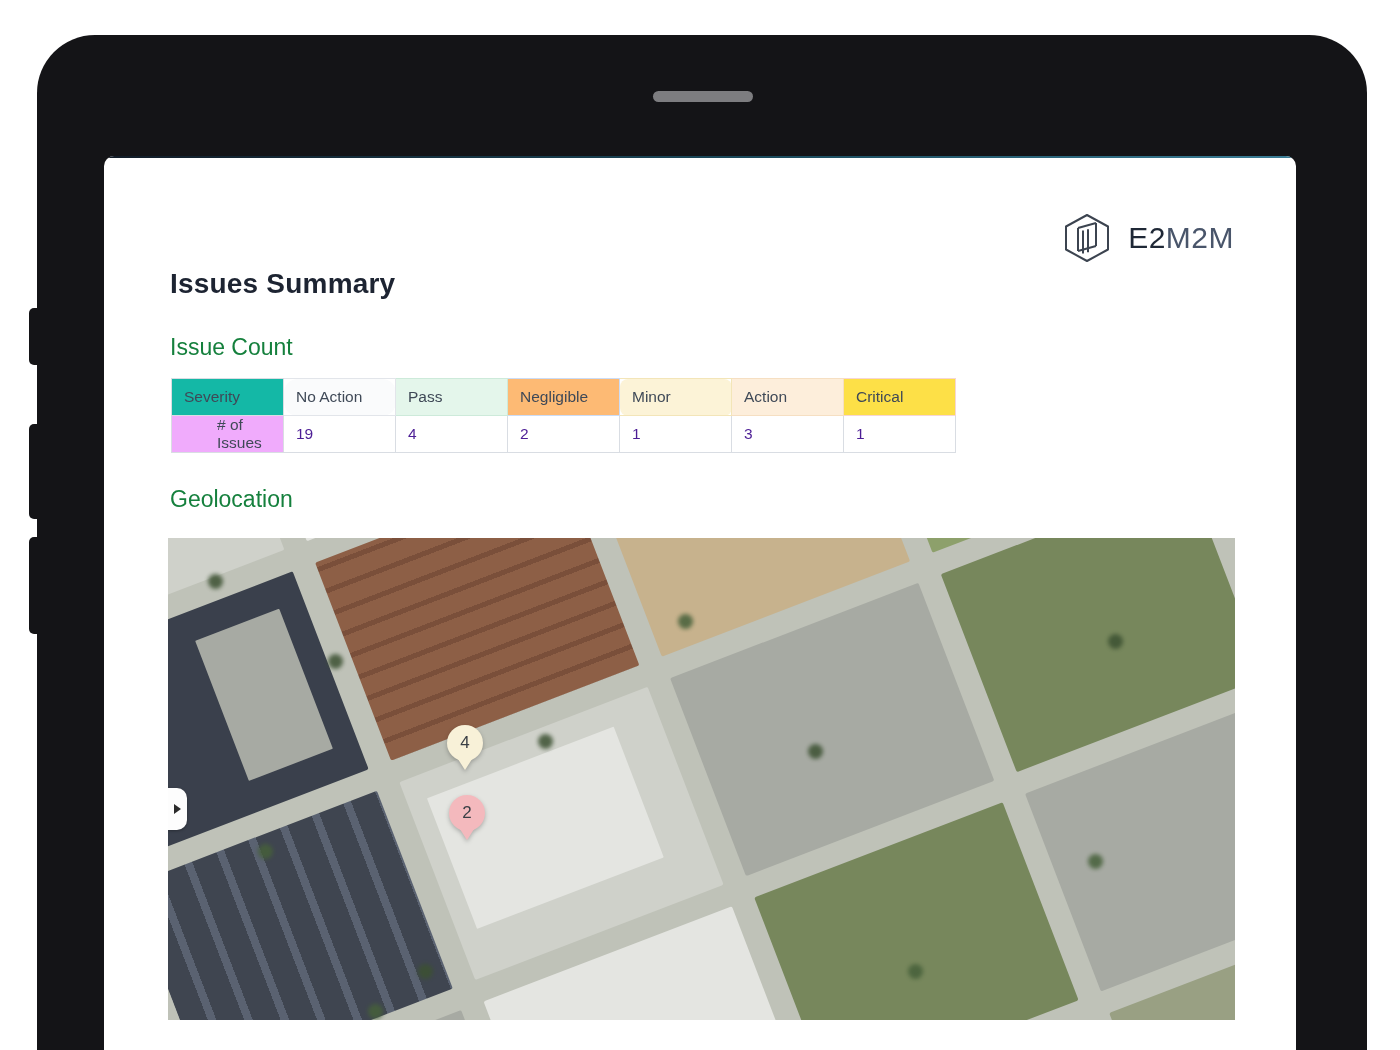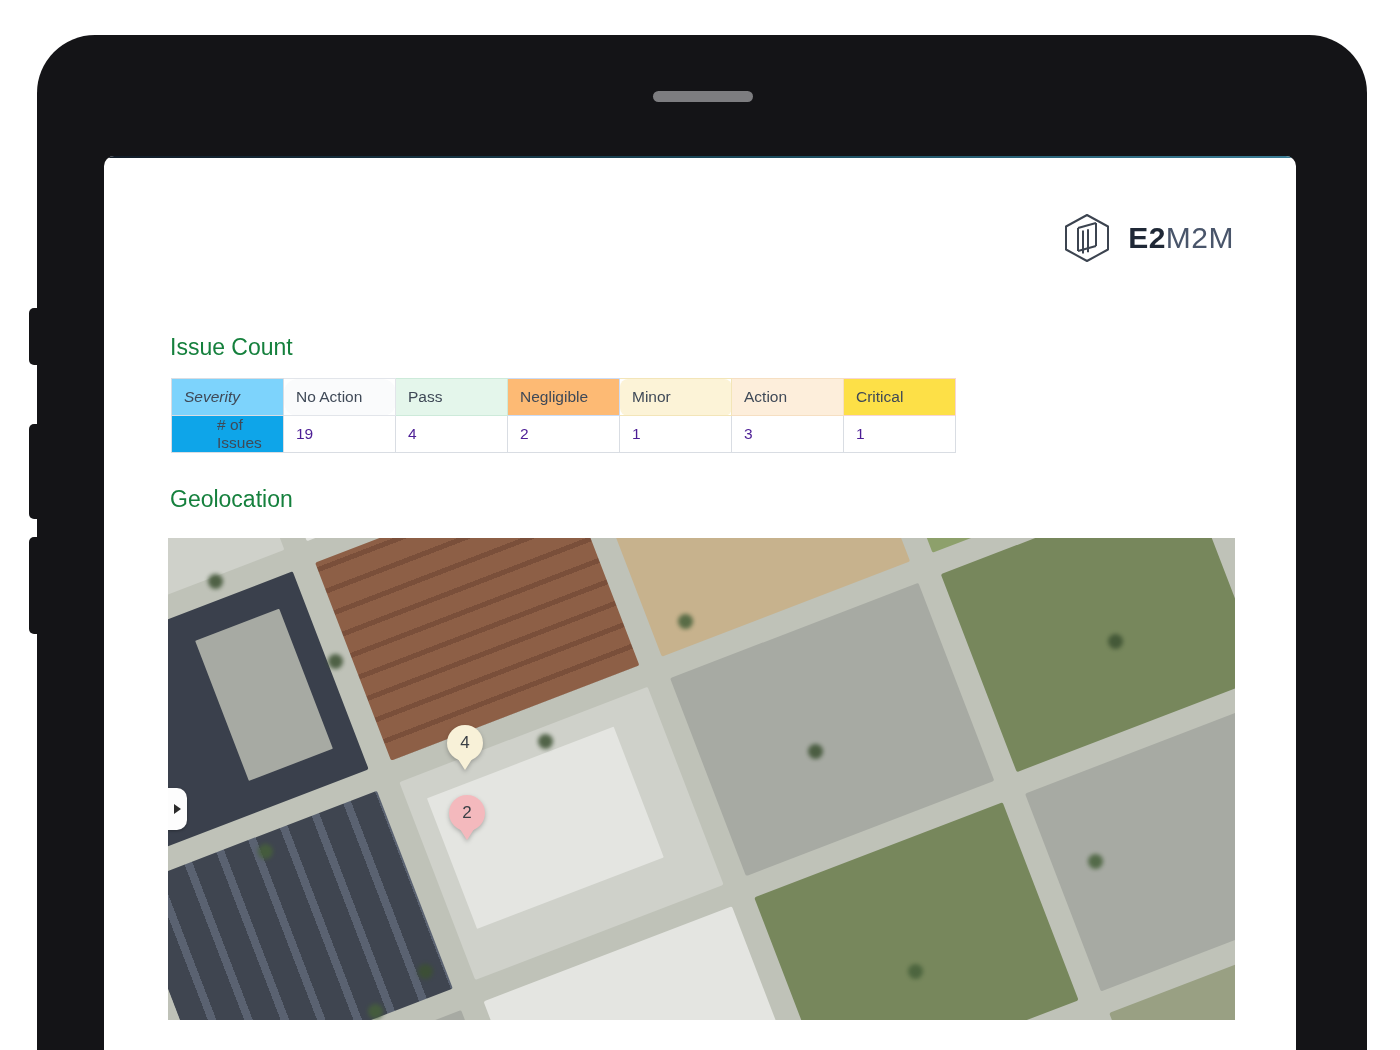--- a/index.html
+++ b/index.html
@@ -30,21 +30,21 @@
     content:'';position:absolute;top:0;left:0;right:0;height:2px;
     background:linear-gradient(90deg,#121c28 0%,#1a4a5c 55%,#3a7d96 100%);
     border-radius:10px 10px 0 0;
   }
   
   .logo{
     position:absolute;top:58px;right:62px;display:flex;align-items:center;gap:16px;
   }
   .logo svg{display:block;}
   .logo-text{font-size:30px;letter-spacing:.5px;color:#49556a;font-weight:500;}
-  .logo-text b{color:#1f2836;font-weight:700;}
+  .logo-text b{color:#1f2836;font-weight:400;}
   .page-title{
     position:absolute;left:66px;top:112px;margin:0;
     font-size:28px;font-weight:700;color:#1d2432;letter-spacing:.2px;
   }
   .section-h{
     position:absolute;left:66px;margin:0;
     font-size:23px;font-weight:500;color:#15803d;
   }
   .h-issue-count{top:178px;}
   .h-geolocation{top:330px;}
@@ -52,28 +52,28 @@
   .issue-table{
     position:absolute;left:67px;top:222px;border-collapse:collapse;table-layout:fixed;
   }
   .issue-table td{
     width:112px;height:37px;box-sizing:border-box;
     border:1px solid #d9dde3;padding:0 0 0 12px;
     font-size:15.5px;vertical-align:middle;background:#fff;
   }
   .issue-table .hrow td{color:#3f4957;}
   .issue-table .vrow td{color:#4c1d95;}
-  td.col0h{background:#7dd3fc;font-style:italic;}
+  td.col0h{background:#14b8a6;}
   td.col1h{background:#fafbfc;border-color:#e2e5ea;border-radius:14px;}
   td.col2h{background:#e4f6eb;border-color:#cdeada;}
   td.col3h{background:#fdba74;border-color:#ccdcf5;}
   td.col4h{background:#fcf3d7;border-color:#f3e5b8;border-radius:8px;}
   td.col5h{background:#fdeedb;border-color:#f6dfc2;}
   td.col6h{background:#fde047;border-color:#f6d6d4;}
-  td.rowlabel{background:#0ea5e9;color:#3f4957 !important;padding-left:45px;}
+  td.rowlabel{background:#f0abfc;color:#3f4957 !important;padding-left:45px;}
   
   .map{
     position:absolute;left:64px;top:382px;width:1067px;height:482px;
     overflow:hidden;background:#a9ac9f;
   }
   .map-rot{
     position:absolute;left:-340px;top:-335px;width:1750px;height:1150px;
     transform:rotate(-21deg);transform-origin:50% 50%;
     background:#bfc2b8;
   }
@@ -146,20 +146,21 @@
           <path d="M16,14 L16,37"></path>
           <path d="M21,16.5 L21,39.5"></path>
           <path d="M26,15.2 L26,38.2"></path>
           <path d="M34,9 L34,32"></path>
           <path d="M16,37 L34,32"></path>
         </g>
       </svg>
       <div class="logo-text"><b>E2</b><span>M2M</span></div>
     </div>
 
+    <h1 class="page-title">Issues Summary</h1>
     <h2 class="section-h h-issue-count">Issue Count</h2>
 
     <table class="issue-table">
       <tbody>
         <tr class="hrow">
           <td class="col0h">Severity</td>
           <td class="col1h">No Action</td>
           <td class="col2h">Pass</td>
           <td class="col3h">Negligible</td>
           <td class="col4h">Minor</td>

